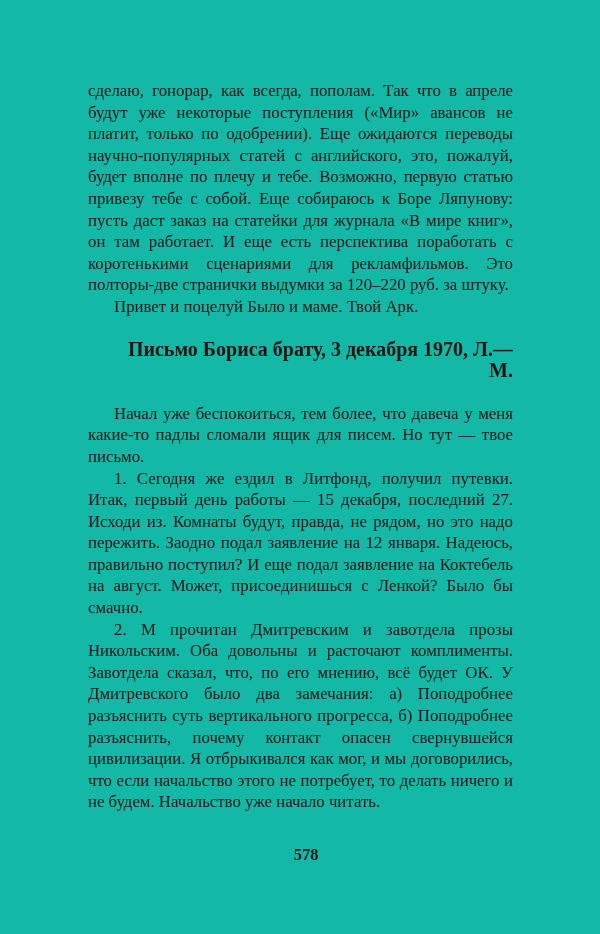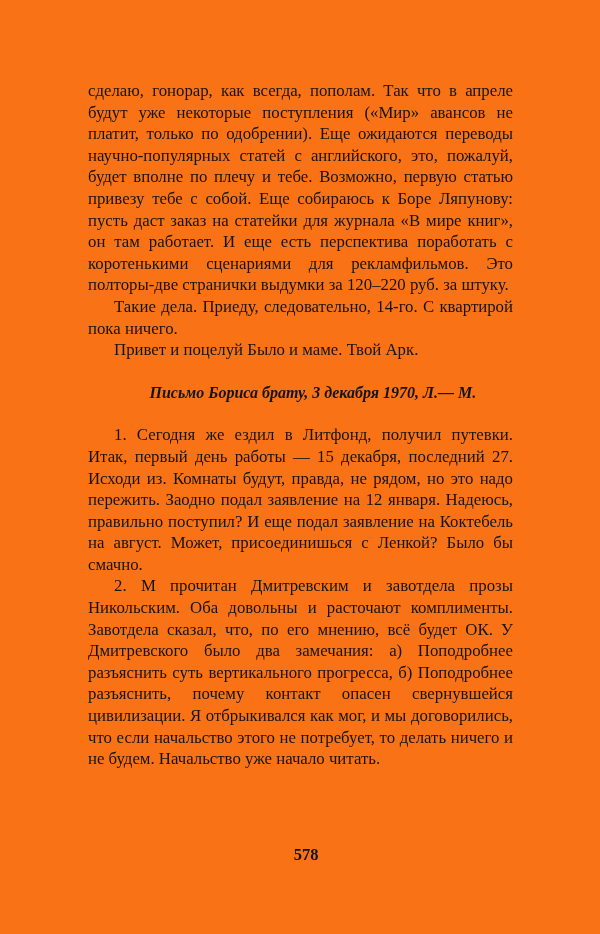--- a/index.html
+++ b/index.html
@@ -4,21 +4,21 @@
 <style>
   html, body {
     margin: 0;
     padding: 0;
     background: #ffffff;
   }
   .page {
     position: relative;
     width: 600px;
     height: 934px;
-    background: #f97316;
+    background: #14b8a6;
     color: #141414;
     font-family: "Liberation Serif", "DejaVu Serif", serif;
     overflow: hidden;
   }
   .text-block {
     position: absolute;
     left: 88px;
     top: 80px;
     width: 425px;
     height: 768px;
@@ -29,46 +29,45 @@
   }
   .text-block p {
     margin: 0;
     padding: 0;
     text-indent: 1.55em;
   }
   .text-block p.no-indent {
     text-indent: 0;
   }
   .letter-heading {
-    font-size: 16px;
+    font-size: 20px;
     line-height: 21.6px;
     font-weight: bold;
     margin: 21px 0 21px 0;
     text-indent: 1.55em;
-    text-align: center;
-    font-style: italic;
+    text-align: right;
   }
   .page-number {
     position: absolute;
     left: 12px;
     right: 0;
     top: 845px;
     text-align: center;
     font-size: 16.5px;
     font-weight: bold;
     color: #141414;
   }
 </style>
 </head>
 <body>
 
 <div class="page">
   <div class="text-block">
     <p class="no-indent">сделаю, гонорар, как всегда, пополам. Так что в апреле будут уже некоторые поступления («Мир» авансов не платит, только по одобрении). Еще ожидаются переводы научно-популярных статей с английского, это, пожалуй, будет вполне по плечу и тебе. Возможно, первую статью привезу тебе с собой. Еще собираюсь к Боре Ляпунову: пусть даст заказ на статейки для журнала «В мире книг», он там работает. И еще есть перспектива поработать с коротенькими сценариями для рекламфильмов. Это полторы-две странички выдумки за 120–220 руб. за штуку.</p>
-    <p>Такие дела. Приеду, следовательно, 14-го. С квартирой пока ничего.</p>
     <p>Привет и поцелуй Было и маме. Твой Арк.</p>
     <h2 class="letter-heading">Письмо Бориса брату, 3 декабря 1970, Л.— М.</h2>
+    <p>Начал уже беспокоиться, тем более, что давеча у меня какие-то падлы сломали ящик для писем. Но тут — твое письмо.</p>
     <p>1. Сегодня же ездил в Литфонд, получил путевки. Итак, первый день работы — 15 декабря, последний 27. Исходи из. Комнаты будут, правда, не рядом, но это надо пережить. Заодно подал заявление на 12 января. Надеюсь, правильно поступил? И еще подал заявление на Коктебель на август. Может, присоединишься с Ленкой? Было бы смачно.</p>
     <p>2. М прочитан Дмитревским и завотдела прозы Никольским. Оба довольны и расточают комплименты. Завотдела сказал, что, по его мнению, всё будет ОК. У Дмитревского было два замечания: а) Поподробнее разъяснить суть вертикального прогресса, б) Поподробнее разъяснить, почему контакт опасен свернувшейся цивилизации. Я отбрыкивался как мог, и мы договорились, что если начальство этого не потребует, то делать ничего и не будем. Начальство уже начало читать.</p>
 
   </div>
   <div class="page-number">578</div>
 </div>
 
 </body></html>

